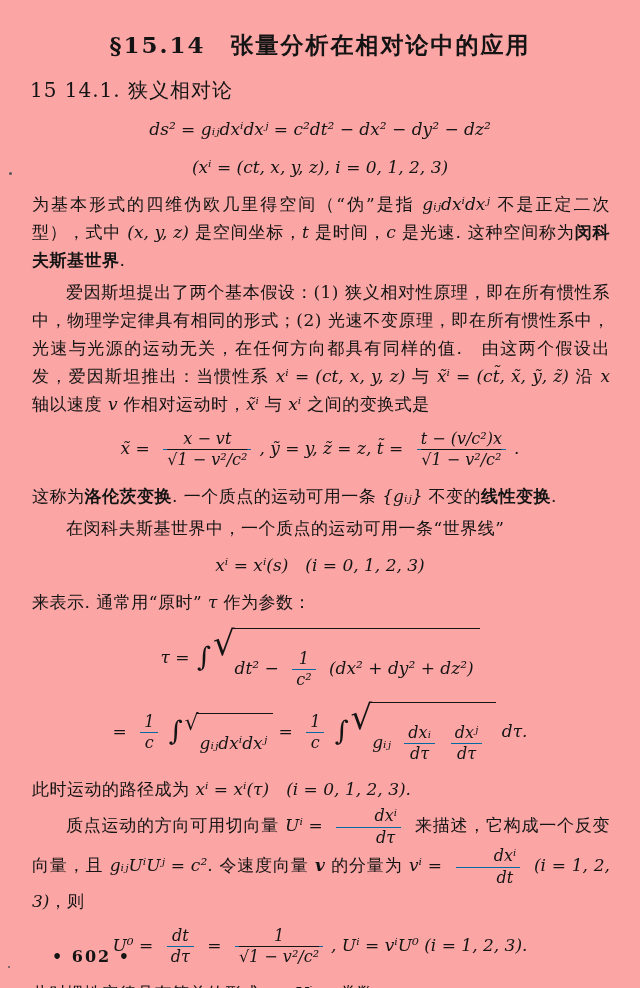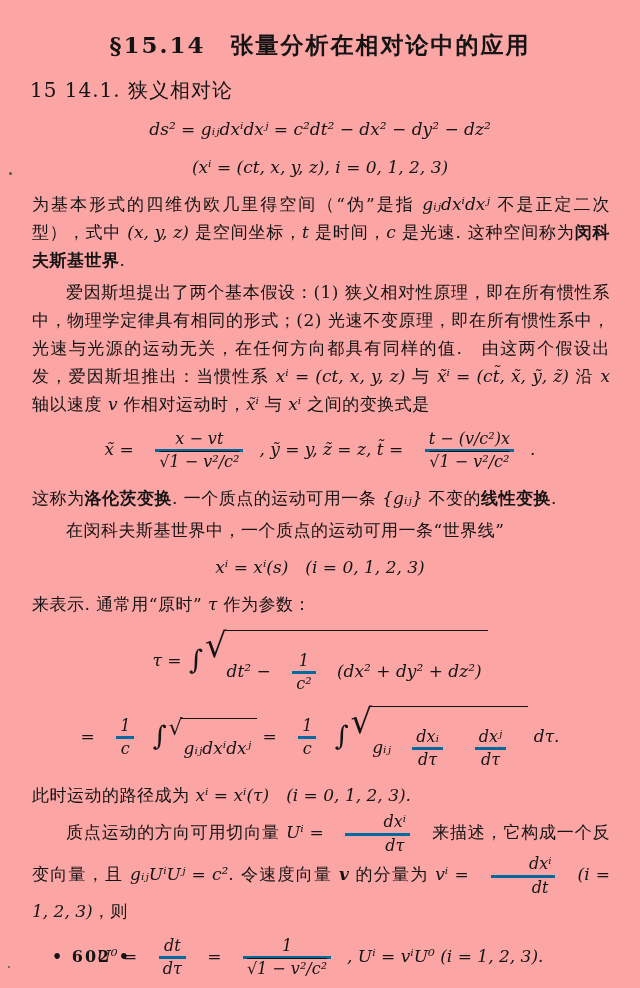--- a/index.html
+++ b/index.html
@@ -44,25 +44,25 @@
     font-style:italic;
     margin:8px 0;
     letter-spacing:0;
   }
   .fl.tall{line-height:1;margin:12px 0;}
   .frac{
     display:inline-block;
     vertical-align:middle;
     text-align:center;
     line-height:1.15;
-    margin:0 16px;
+    margin:0 8px;
     font-size:16px;
   }
   .frac .num{display:block;padding:0 4px 1px;}
-  .frac .den{display:block;border-top:3px solid #0369a1;padding:1px 4px 0;}
+  .frac .den{display:block;border-top:1px solid #0369a1;padding:1px 4px 0;}
   .rt{text-decoration:overline;}
   .int{
     font-style:normal;
     font-size:27px;
     line-height:1;
     vertical-align:middle;
     padding:0 2px;
     position:relative;top:-2px;
   }
   .bigroot{

